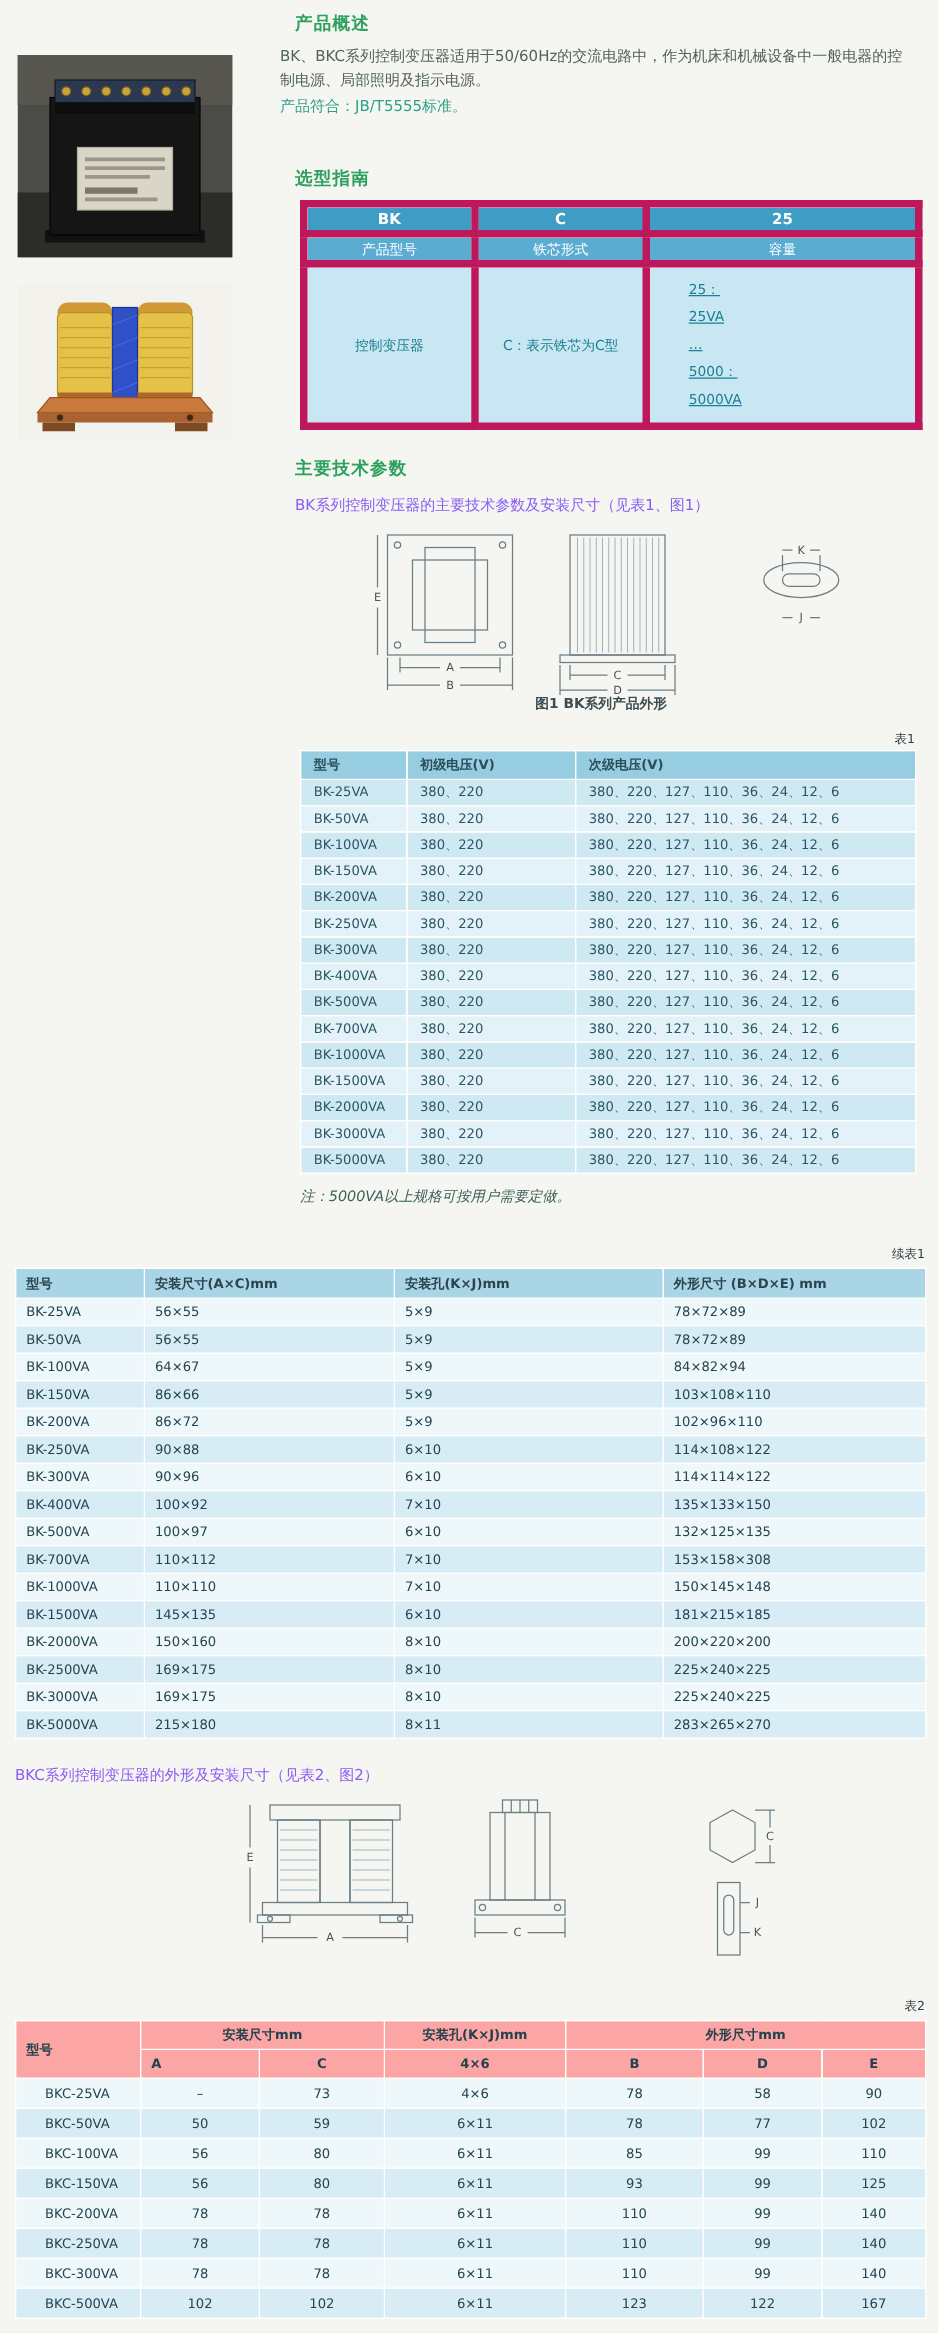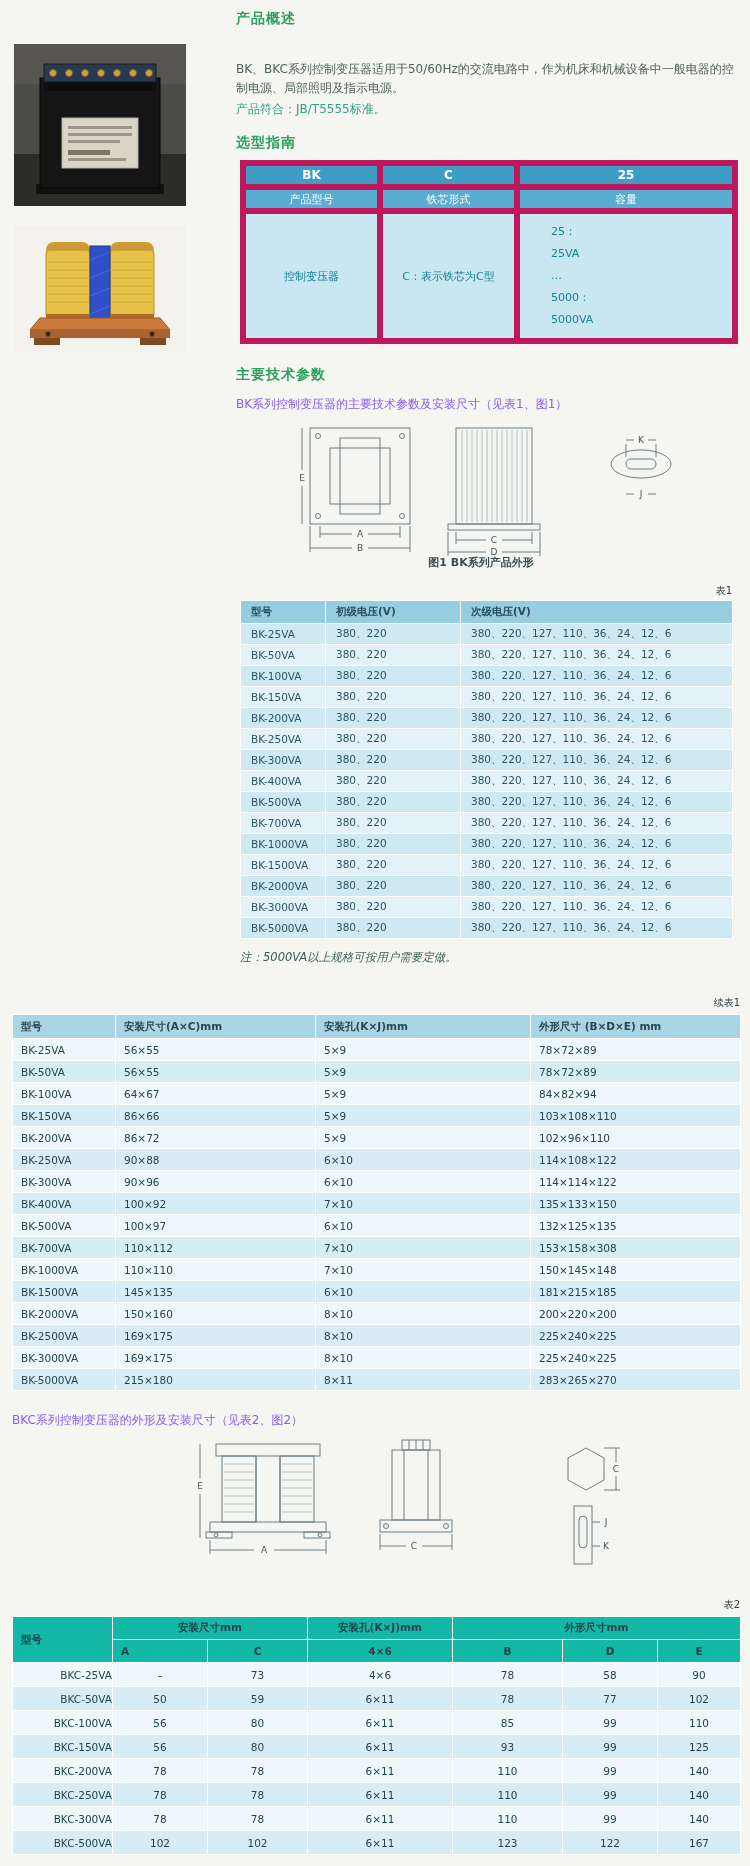--- a/index.html
+++ b/index.html
@@ -17,43 +17,43 @@
   .tag { font-size:10px; color:#2e3e44; text-align:right; }
 
   table { border-collapse:collapse; table-layout:fixed; }
   th,td { overflow:hidden; white-space:nowrap; }
 
   
   .sel-table th, .sel-table td { border:6px solid #be185d; }
   .sel-r1 th { background:#3f9dc5; color:#ffffff; font-size:12px; font-weight:bold; height:24px; text-align:center; }
   .sel-r2 th { background:#5aadd0; color:#ffffff; font-size:11px; font-weight:normal; height:24px; text-align:center; }
   .sel-body td { background:#c9e7f2; color:#1a8093; font-size:11px; text-align:center; vertical-align:middle; height:130px; }
-  .cap-cell { text-align:left !important; padding-left:31px; }
+  .cap-cell { text-align:left !important; padding-left:31px;text-decoration:underline; }
   .cap-cell div { line-height:22px; white-space:nowrap; }
 
   
   .t1 { font-size:10.5px; }
   .t1 th { background:#97cde1; color:#2b4d59; font-weight:bold; text-align:left; padding:0 0 0 10px; border:1px solid #ffffff; height:23px; }
   .t1 td { border:1px solid #ffffff; padding:0 0 0 10px; height:21px; color:#2b5563; text-align:left; }
   .t1 tbody tr:nth-child(odd) td { background:#cfe9f3; }
   .t1 tbody tr:nth-child(even) td { background:#e3f2f9; }
 
   
   .tb { font-size:10.5px; }
   .tb th { background:#a9d5e6; color:#2b4550; font-weight:bold; text-align:left; padding:0 0 0 8px; border:1px solid #ffffff; height:24px; }
   .tb td { border:1px solid #ffffff; padding:0 0 0 8px; height:22px; color:#24444f; text-align:left; }
   .tb tbody tr:nth-child(odd) td { background:#eef7fa; }
   .tb tbody tr:nth-child(even) td { background:#d8ecf5; }
 
   
   .t2 { font-size:10.5px; }
-  .t2 th { background:#14b8a6; color:#23424d; font-weight:bold; text-align:center; border:1px solid #ffffff; height:23px;margin-top:32px; }
+  .t2 th { background:#fca5a5; color:#23424d; font-weight:bold; text-align:center; border:1px solid #ffffff; height:23px;margin-top:32px; }
   .t2 thead th:first-child { text-align:left; padding-left:8px; }
   .t2 td { border:1px solid #ffffff; height:24px; color:#24444f; text-align:center; }
-  .t2 td:first-child { text-align:right; padding-left:4px; }
+  .t2 td:first-child { text-align:left; padding-left:23px; }
   .t2 tbody tr:nth-child(odd) td { background:#eef7fa; }
   .t2 tbody tr:nth-child(even) td { background:#d8ecf5; }
 
   .dim-text { font-size:9px; fill:#44555c; text-anchor:middle; }
   .figline { stroke:#6b7d85; fill:none; stroke-width:1; }
   .hatch { stroke:#9fb3ba; stroke-width:0.8; }
 </style>
 </head>
 <body>
 
@@ -113,21 +113,21 @@
       <polygon points="16,104 156,104 146,92 26,92" fill="#c97a3c" stroke="#97571f"></polygon>
       <rect x="16" y="104" width="140" height="8" fill="#aa6230"></rect>
       <rect x="20" y="112" width="26" height="7" fill="#7e4a22"></rect>
       <rect x="126" y="112" width="26" height="7" fill="#7e4a22"></rect>
       <circle cx="34" cy="108" r="2.5" fill="#402a12"></circle>
       <circle cx="138" cy="108" r="2.5" fill="#402a12"></circle>
     </svg>
   </div>
 
   <h2 class="abs sec-heading" style="left:236px; top:10px;">产品概述</h2>
-  <div class="abs body-text" style="left:236px; top:36px; width:504px;margin-top:24px;">
+  <div class="abs body-text" style="left:224px; top:36px; width:504px;">
     <div>BK、BKC系列控制变压器适用于50/60Hz的交流电路中，作为机床和机械设备中一般电器的控制电源、局部照明及指示电源。</div>
     <div class="std-line">产品符合：JB/T5555标准。</div>
   </div>
 
   <h2 class="abs sec-heading" style="left:236px; top:134px;">选型指南</h2>
 
   <table class="abs sel-table" style="left:240px; top:160px; width:492px;">
     <colgroup>
         <col style="width:137px">
         <col style="width:137px">

